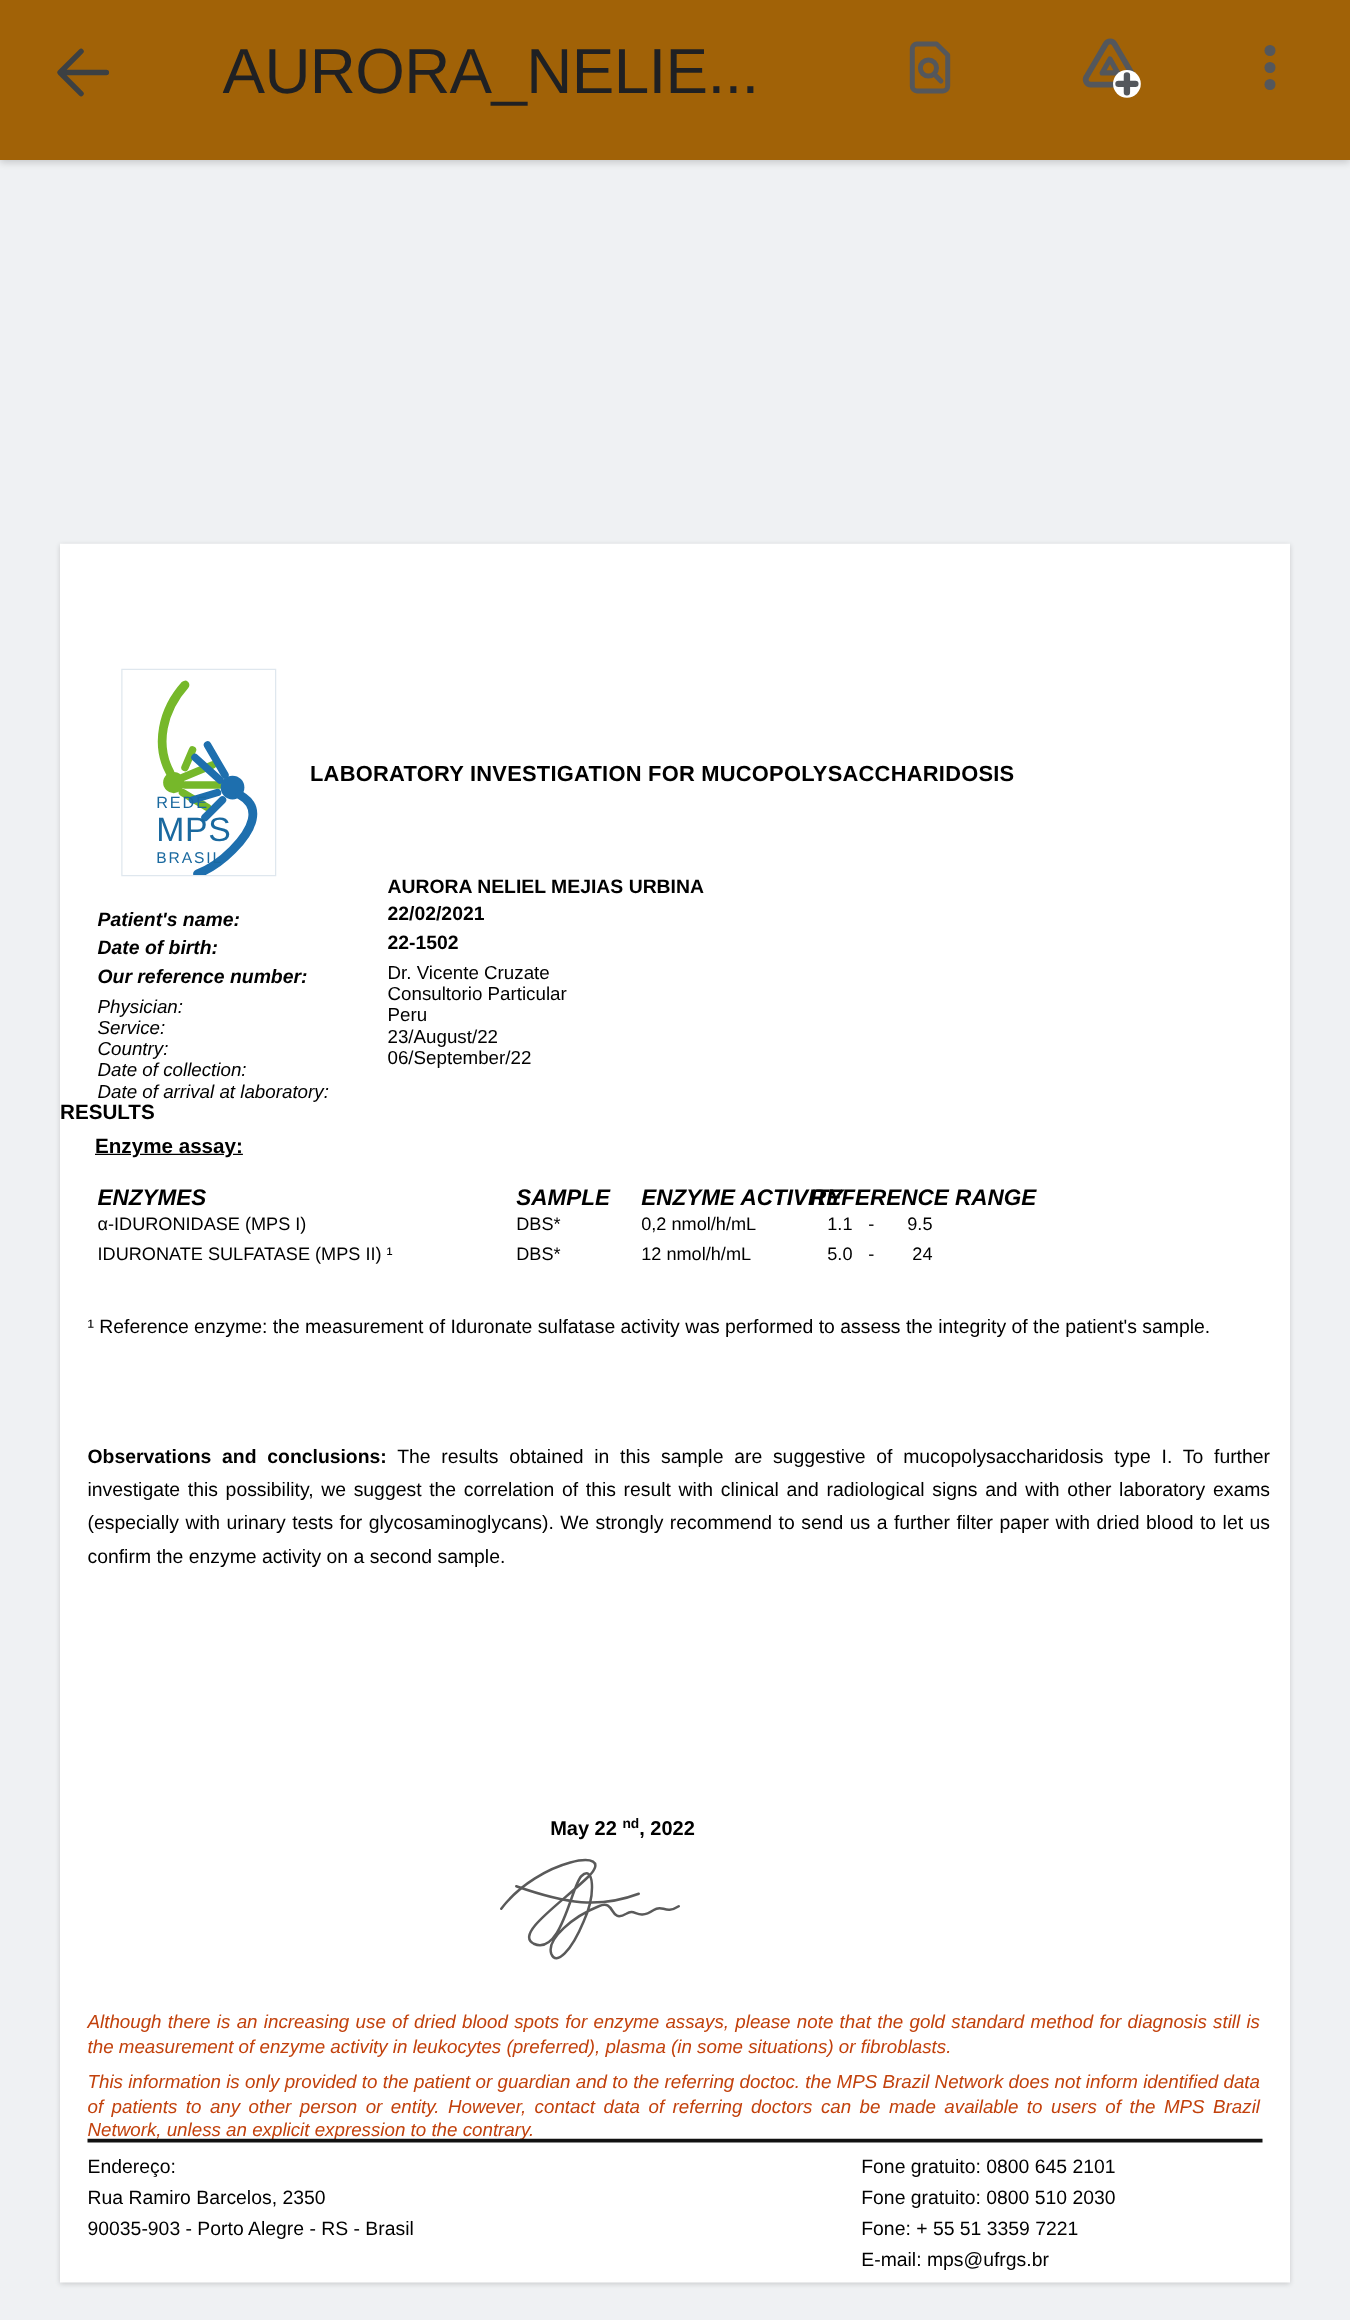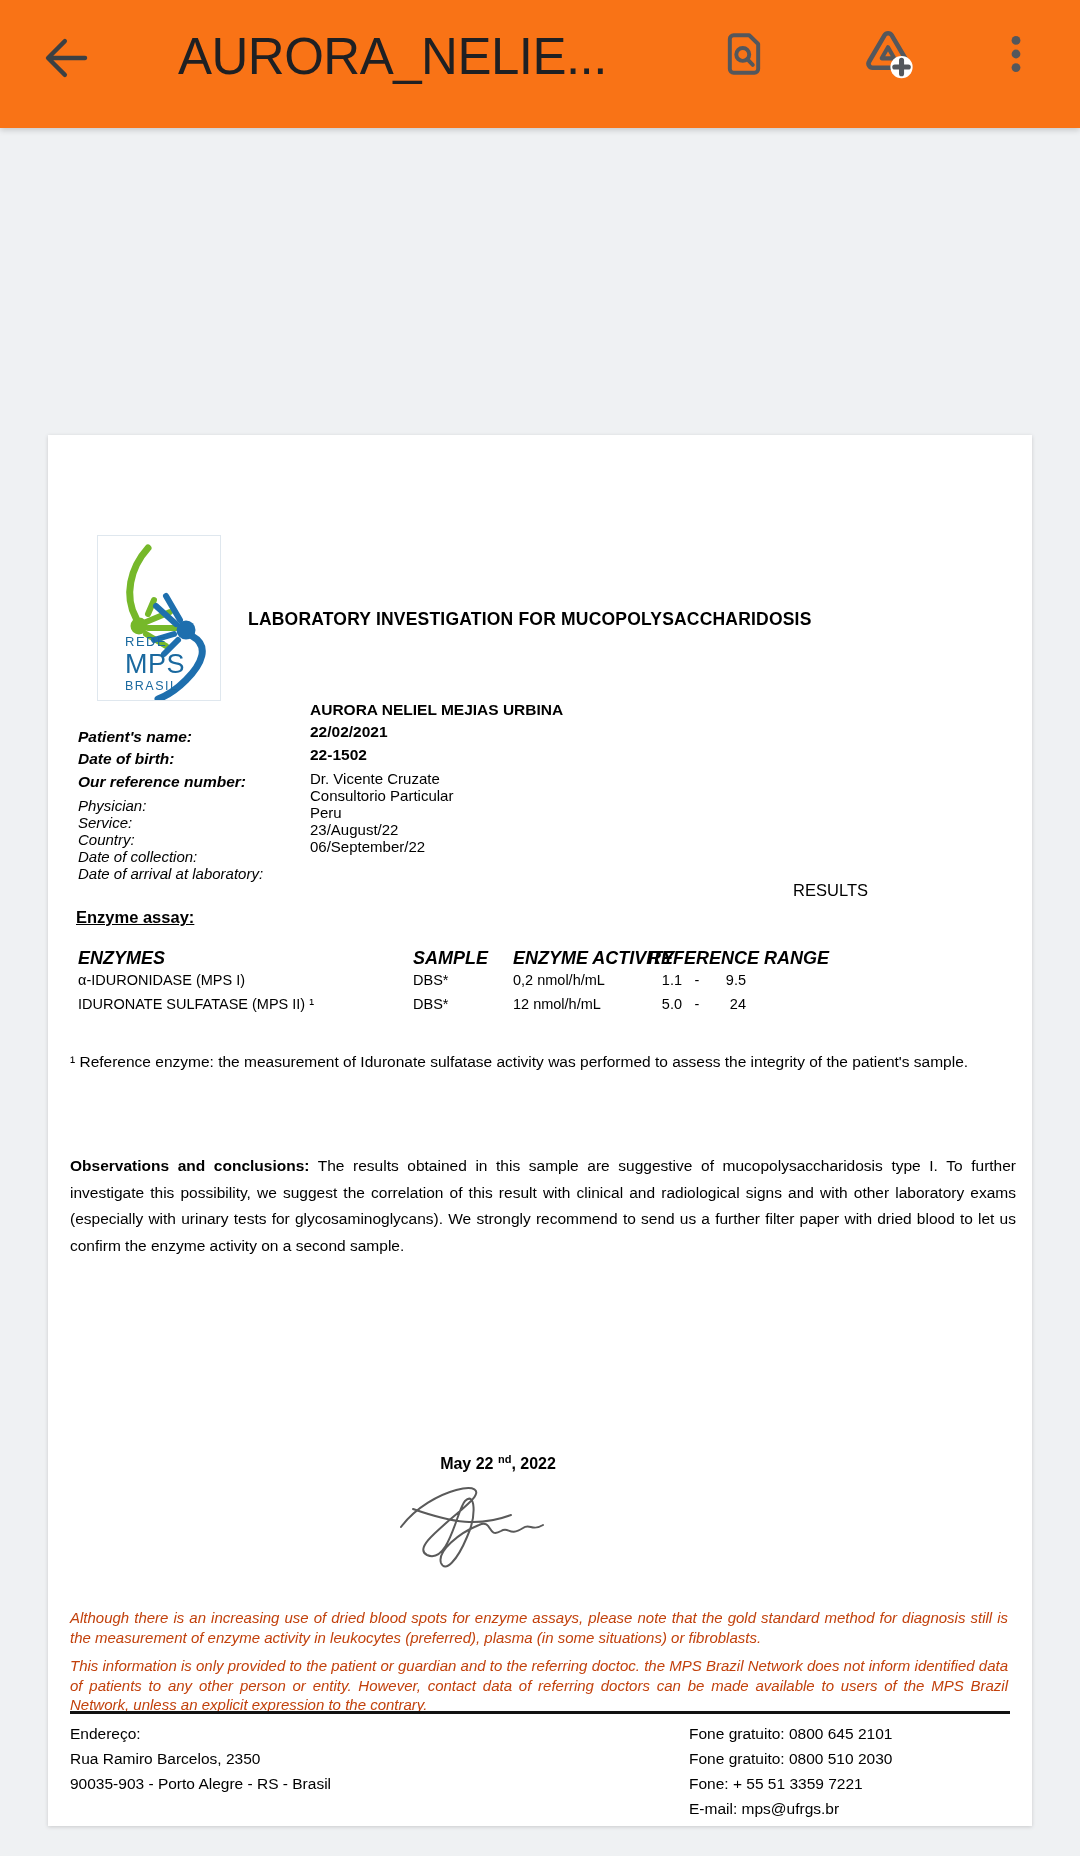--- a/index.html
+++ b/index.html
@@ -7,21 +7,21 @@
   body {
     font-family:"Liberation Sans", sans-serif;
     background:#eff1f3;
     position:relative;
     overflow:hidden;
   }
 
   
   .appbar {
     position:absolute; left:0; top:0; width:1080px; height:128px;
-    background:#f97316;
+    background:#a16207;
     box-shadow:0 2px 6px rgba(0,0,0,.18);
     z-index:5;
   }
   .appbar .back-btn {
     position:absolute; left:34px; top:26px; width:64px; height:64px;
     display:flex; align-items:center; justify-content:center; cursor:pointer;
   }
   .appbar .doc-title {
     position:absolute; left:178px; top:10px; width:470px; height:92px;
     font-size:51px; color:#1f2023; letter-spacing:-0.5px;
@@ -63,22 +63,22 @@
 
   
   .info-label { left:30px; white-space:nowrap;margin-top:27px; }
   .info-value { left:262px; white-space:nowrap; }
   .g1 { font-size:15.5px; font-weight:bold; }
   .g1.info-label { font-style:italic; }
   .g2 { font-size:15px; }
   .g2.info-label { font-style:italic; }
 
   .results-heading {
-    left:0; top:446px; width:820px; text-align:right;
-    font-size:16.5px; font-weight:normal;
+    left:0; top:446px; width:820px; text-align:left;
+    font-size:16.5px; font-weight:bold;
   }
   .enzyme-heading {
     left:28px; top:473px; font-size:16.5px; font-weight:bold;
     text-decoration:underline;
   }
 
   
   .tbl-head { font-size:18px; font-weight:bold; font-style:italic; white-space:nowrap; }
   .tbl-cell { font-size:14.5px; white-space:nowrap; }
   .c1 { left:30px; } .c2 { left:365px; } .c3 { left:465px; } .c4 { left:600px; }

